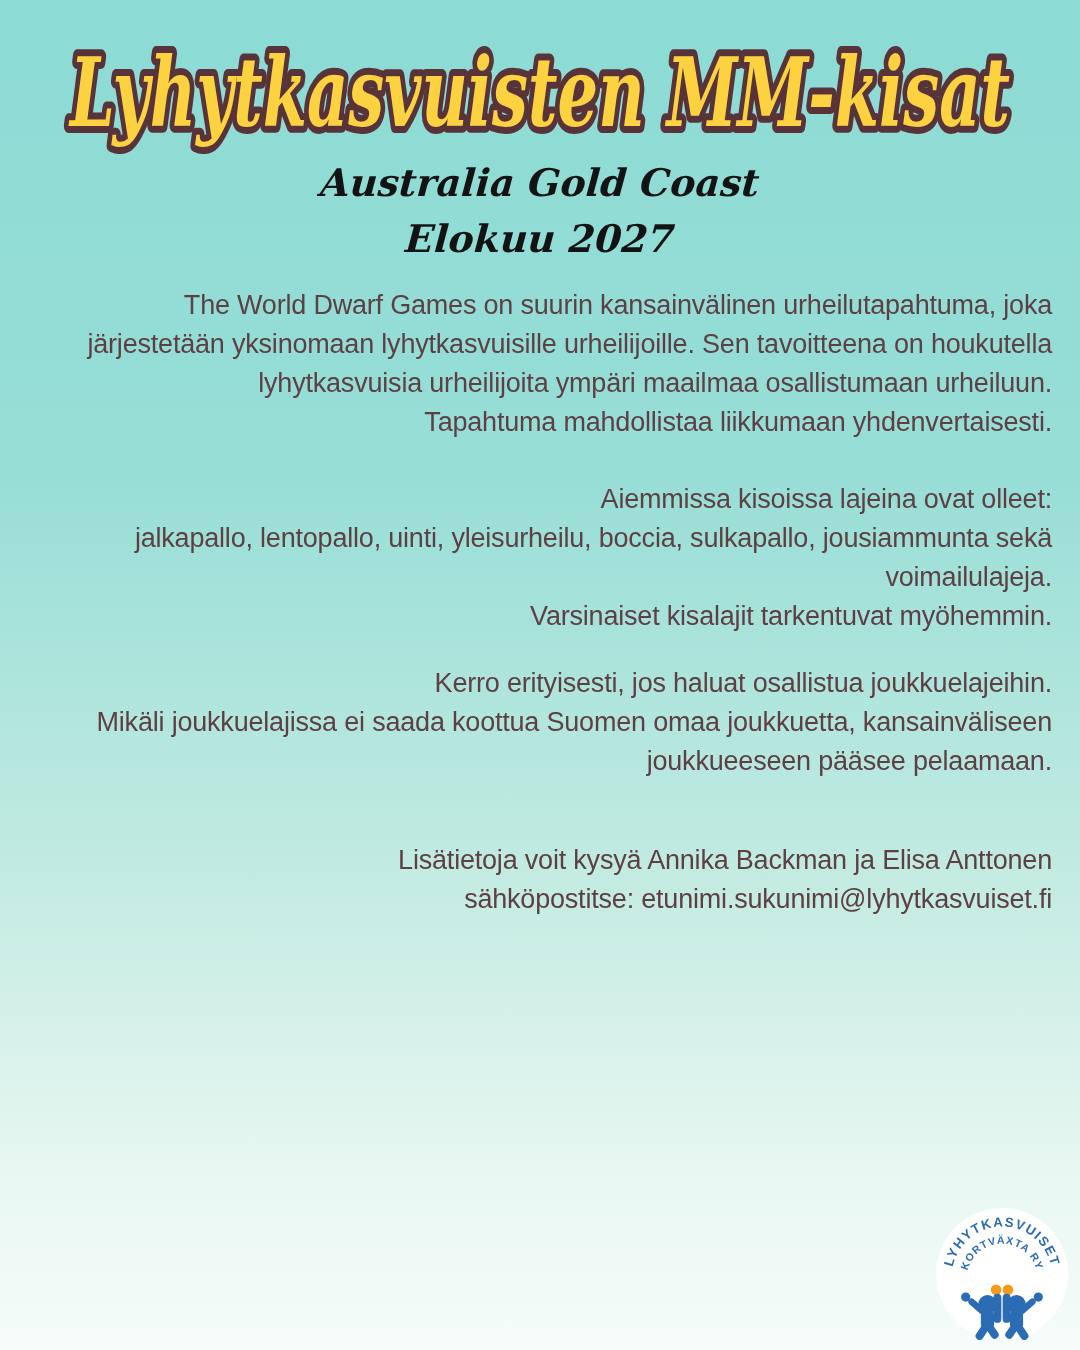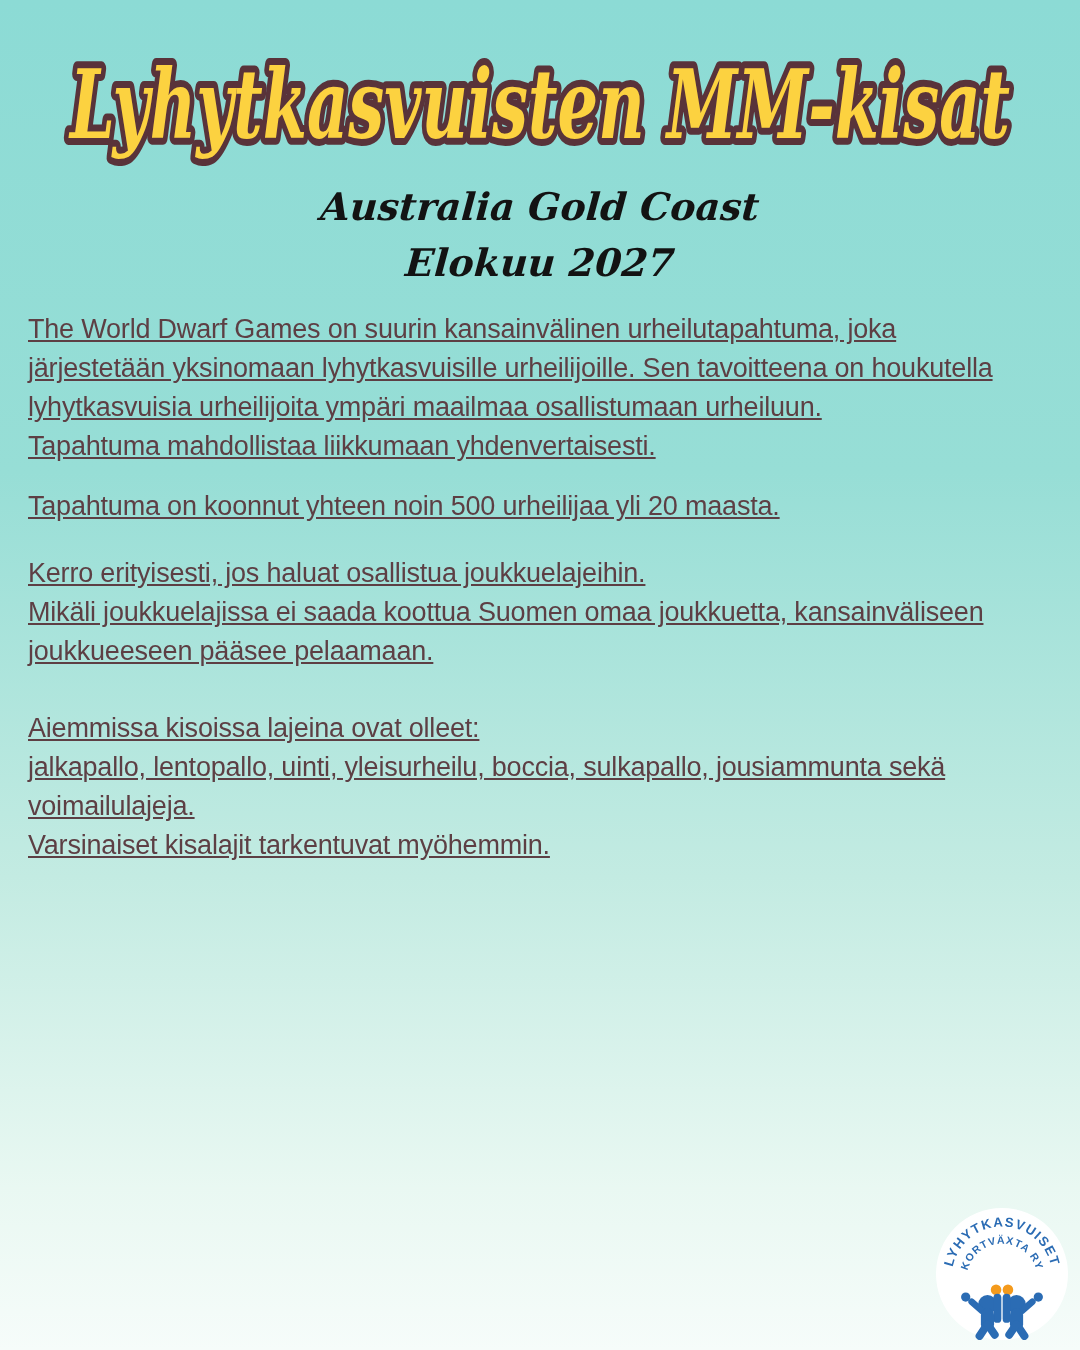--- a/index.html
+++ b/index.html
@@ -14,21 +14,21 @@
   .poster {
     position: relative;
     width: 100%;
     height: 100%;
     box-sizing: border-box;
     padding: 22px 28px 0 28px;
   }
   .title-wrap {
     width: 1024px;
     height: 130px;
-    margin: 16px auto;
+    margin: 4px auto;
   }
   .title-text {
     font-family: "DejaVu Serif", serif;
     font-style: italic;
     font-weight: bold;
     fill: #fcd240;
     stroke: #59333a;
     stroke-width: 14px;
     stroke-linejoin: round;
     paint-order: stroke fill;
@@ -39,28 +39,27 @@
     font-style: italic;
     font-weight: bold;
     color: #131313;
     font-size: 38px;
     line-height: 46px;
     transform: skewX(-4deg);
   }
   .subtitle.date { margin-top: 10px; }
   .para {
     white-space: pre-line;
-    text-align: left;
+    text-align: right;
     font-size: 27px;
     line-height: 39px;
     letter-spacing: -0.2px;
     color: #5d3f44;
     margin: 0 auto;
     max-width: 1024px;
-    text-decoration: underline;
   }
   .mt24 { margin-top: 24px; }
   .mt21 { margin-top: 21px; }
   .mt39 { margin-top: 39px; }
   .mt36 { margin-top: 36px; }
   .mt38 { margin-top: 38px; }
   .mt28 { margin-top: 28px; }
   .mt60 { margin-top: 60px; }
   .mt10 { margin-top: 10px; }
   .logo {
@@ -87,28 +86,29 @@
     </svg>
   </div>
 
   <div class="subtitle">Australia Gold Coast</div>
   <div class="subtitle date">Elokuu 2027</div>
 
   <p class="para mt24">The World Dwarf Games on suurin kansainvälinen urheilutapahtuma, joka
 järjestetään yksinomaan lyhytkasvuisille urheilijoille. Sen tavoitteena on houkutella
 lyhytkasvuisia urheilijoita ympäri maailmaa osallistumaan urheiluun.
 Tapahtuma mahdollistaa liikkumaan yhdenvertaisesti.</p>
-  <p class="para mt21">Tapahtuma on koonnut yhteen noin 500 urheilijaa yli 20 maasta.</p>
-  <p class="para mt28">Kerro erityisesti, jos haluat osallistua joukkuelajeihin.
-Mikäli joukkuelajissa ei saada koottua Suomen omaa joukkuetta, kansainväliseen
-joukkueeseen pääsee pelaamaan.</p>
   <p class="para mt38">Aiemmissa kisoissa lajeina ovat olleet:
 jalkapallo, lentopallo, uinti, yleisurheilu, boccia, sulkapallo, jousiammunta sekä
 voimailulajeja.
 Varsinaiset kisalajit tarkentuvat myöhemmin.</p>
+  <p class="para mt28">Kerro erityisesti, jos haluat osallistua joukkuelajeihin.
+Mikäli joukkuelajissa ei saada koottua Suomen omaa joukkuetta, kansainväliseen
+joukkueeseen pääsee pelaamaan.</p>
+  <p class="para mt60">Lisätietoja voit kysyä Annika Backman ja Elisa Anttonen
+sähköpostitse: etunimi.sukunimi@lyhytkasvuiset.fi</p>
 
   <div class="logo">
     <svg width="132" height="132" viewBox="-50 -50 100 100">
       <circle cx="0" cy="0" r="50" fill="#ffffff"></circle>
 
       <defs>
         <path id="arcTop" d="M -38,2 A 38 38 0 0 1 38,2"></path>
         <path id="arcBottom" d="M -27,4 A 27 27 0 0 1 27,4"></path>
       </defs>
       <text class="logo-arc-text" font-size="10" letter-spacing="1.1">

